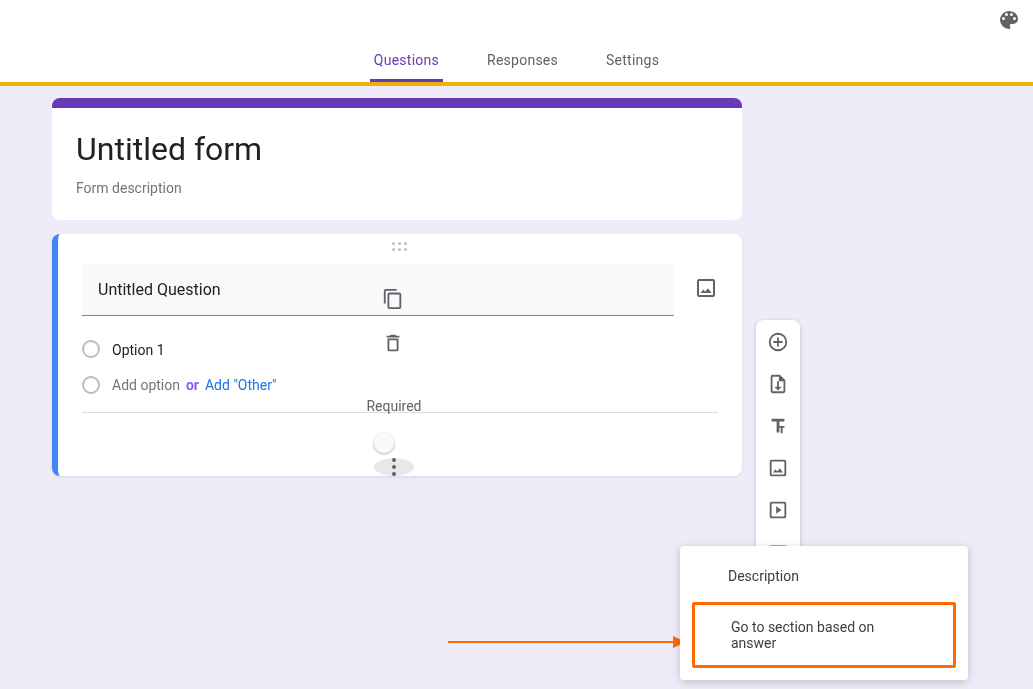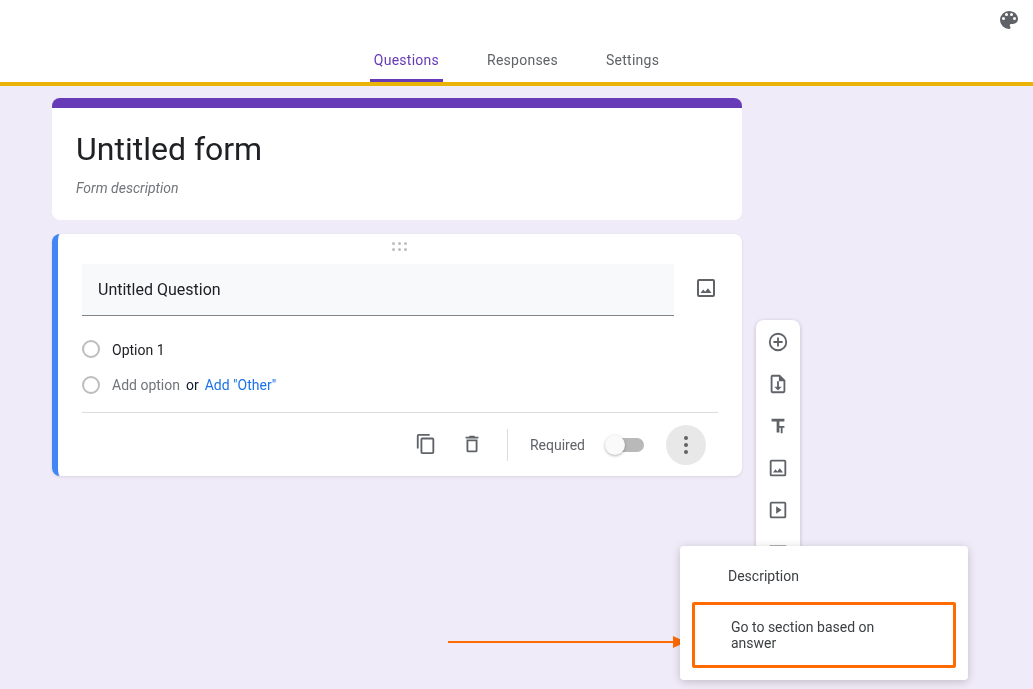--- a/index.html
+++ b/index.html
@@ -9,21 +9,21 @@
 .palette-icon { position: absolute; right: 12px; top: 8px; width: 24px; height: 24px; cursor: pointer; }
 
 .tabs { display: flex; justify-content: center; gap: 40px; background: #fff; border-bottom: 4px solid #eab308; padding-top: 4px; }
 .tab { font-size: 14px; color: #5f6368; padding: 0 4px 14px 4px; cursor: pointer; letter-spacing: 0.25px; }
 .tab.active { color: #673ab7; border-bottom: 3px solid #673ab7; padding-bottom: 11px; }
 
 .workspace { background: #f0ebf8; min-height: 612px; padding-top: 12px; padding-left: 52px; position: relative; }
 
 .form-header-card { width: 690px; background: #fff; border-radius: 8px; border-top: 10px solid #673ab7; padding: 22px 24px 24px 24px; }
 .form-title { font-size: 32px; color: #202124; font-weight: 400; }
-.form-desc { font-size: 14px; color: #70757a; margin-top: 12px; font-style: italic; }
+.form-desc { font-size: 14px; color: #70757a; margin-top: 12px; }
 
 .question-card { width: 690px; background: #fff; border-radius: 8px; margin-top: 14px; position: relative; padding: 20px 24px 0 24px; border-left: 6px solid #4285f4; box-shadow: 0 1px 3px rgba(0,0,0,0.1); }
 .drag-handle { position: absolute; top: 8px; left: 50%; transform: translateX(-50%); color: #dadce0; cursor: move; }
 .drag-dots { display: grid; grid-template-columns: repeat(3, 4px); grid-template-rows: repeat(2, 4px); gap: 2px; }
 .drag-dots span { width: 3px; height: 3px; background: #bdbdbd; border-radius: 50%; }
 
 .question-row { display: flex; gap: 20px; align-items: flex-start; margin-top: 10px; }
 .question-input { flex: 1; background: #f8f9fa; border: none; border-bottom: 1px solid #80868b; padding: 16px 16px; font-size: 16px; color: #202124; outline: none; }
 .image-btn { width: 24px; height: 24px; margin-top: 12px; cursor: pointer; color: #5f6368; }
 .type-select { width: 200px; height: 48px; border: 1px solid #dadce0; border-radius: 4px; display: flex; align-items: center; padding: 0 12px; cursor: pointer; position: relative; }
@@ -31,24 +31,24 @@
 .type-radio::after { content: ''; width: 8px; height: 8px; background: #5f6368; border-radius: 50%; }
 .type-label { font-size: 14px; color: #202124; flex: 1; }
 .type-arrow { color: #5f6368; }
 
 .options-area { margin-top: 24px; }
 .option-row { display: flex; align-items: flex-end; margin-bottom: 18px; }
 .radio-circle { width: 18px; height: 18px; border: 2px solid #bdbdbd; border-radius: 50%; margin-right: 12px; }
 .option-text { font-size: 14px; color: #202124; }
 .add-option-row { display: flex; align-items: center; margin-bottom: 18px; }
 .add-option-text { font-size: 14px; color: #70757a; margin-right: 6px; }
-.or-text { font-size: 14px; color: #0f172a; margin-right: 6px; }
+.or-text { font-size: 14px; color: #8b5cf6; margin-right: 6px; font-weight: bold; }
 .add-other { font-size: 14px; color: #1a73e8; cursor: pointer; }
 
-.question-footer { border-top: 1px solid #dadce0; height: 64px; display: flex; align-items: center; justify-content: flex-end; gap: 22px; padding-right: 12px; }
+.question-footer { border-top: 1px solid #dadce0; height: 64px; display: flex; align-items: center; justify-content: flex-end; gap: 22px; padding-right: 12px; flex-direction: column; }
 .footer-icon { width: 24px; height: 24px; color: #5f6368; cursor: pointer; }
 .footer-divider { width: 1px; height: 32px; background: #dadce0; }
 .required-label { font-size: 14px; color: #5f6368; }
 .toggle { width: 37px; height: 14px; background: #b9b9b9; border-radius: 7px; position: relative; cursor: pointer; }
 .toggle::after { content: ''; position: absolute; width: 20px; height: 20px; background: #fafafa; border-radius: 50%; top: -3px; left: -2px; box-shadow: 0 1px 3px rgba(0,0,0,0.3); }
 .more-btn { width: 40px; height: 40px; background: #e8e8e8; border-radius: 50%; display: flex; align-items: center; justify-content: center; cursor: pointer; }
 .more-dots { display: flex; flex-direction: column; gap: 3px; }
 .more-dots span { width: 4px; height: 4px; background: #5f6368; border-radius: 50%; }
 
 .side-toolbar { position: absolute; left: 756px; top: 234px; width: 44px; background: #fff; border-radius: 8px; box-shadow: 0 1px 4px rgba(0,0,0,0.2); display: flex; flex-direction: column; align-items: center; padding: 10px 0; gap: 18px; }

